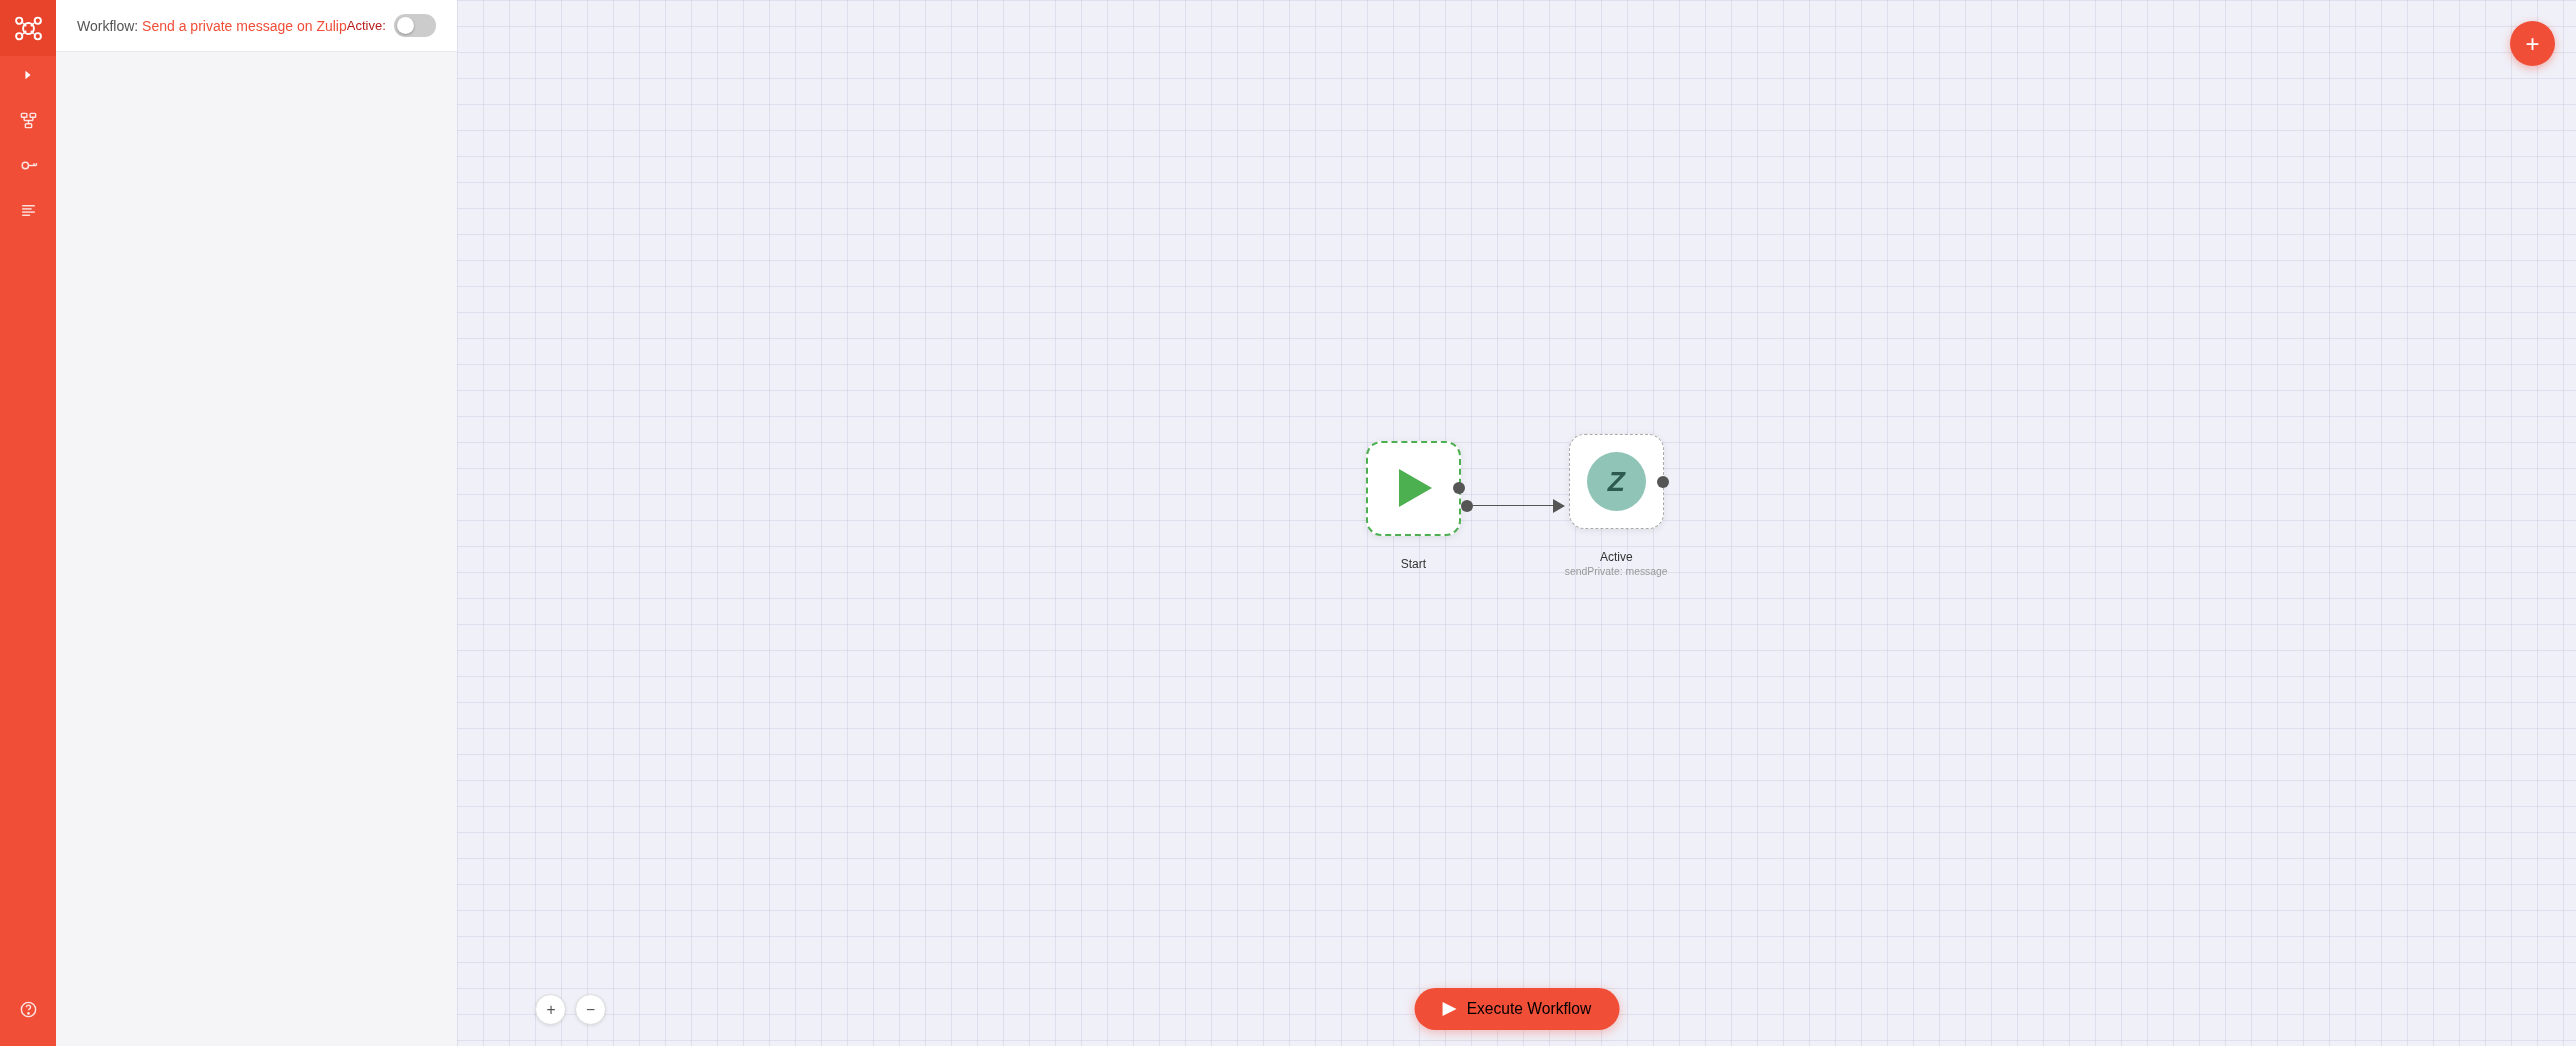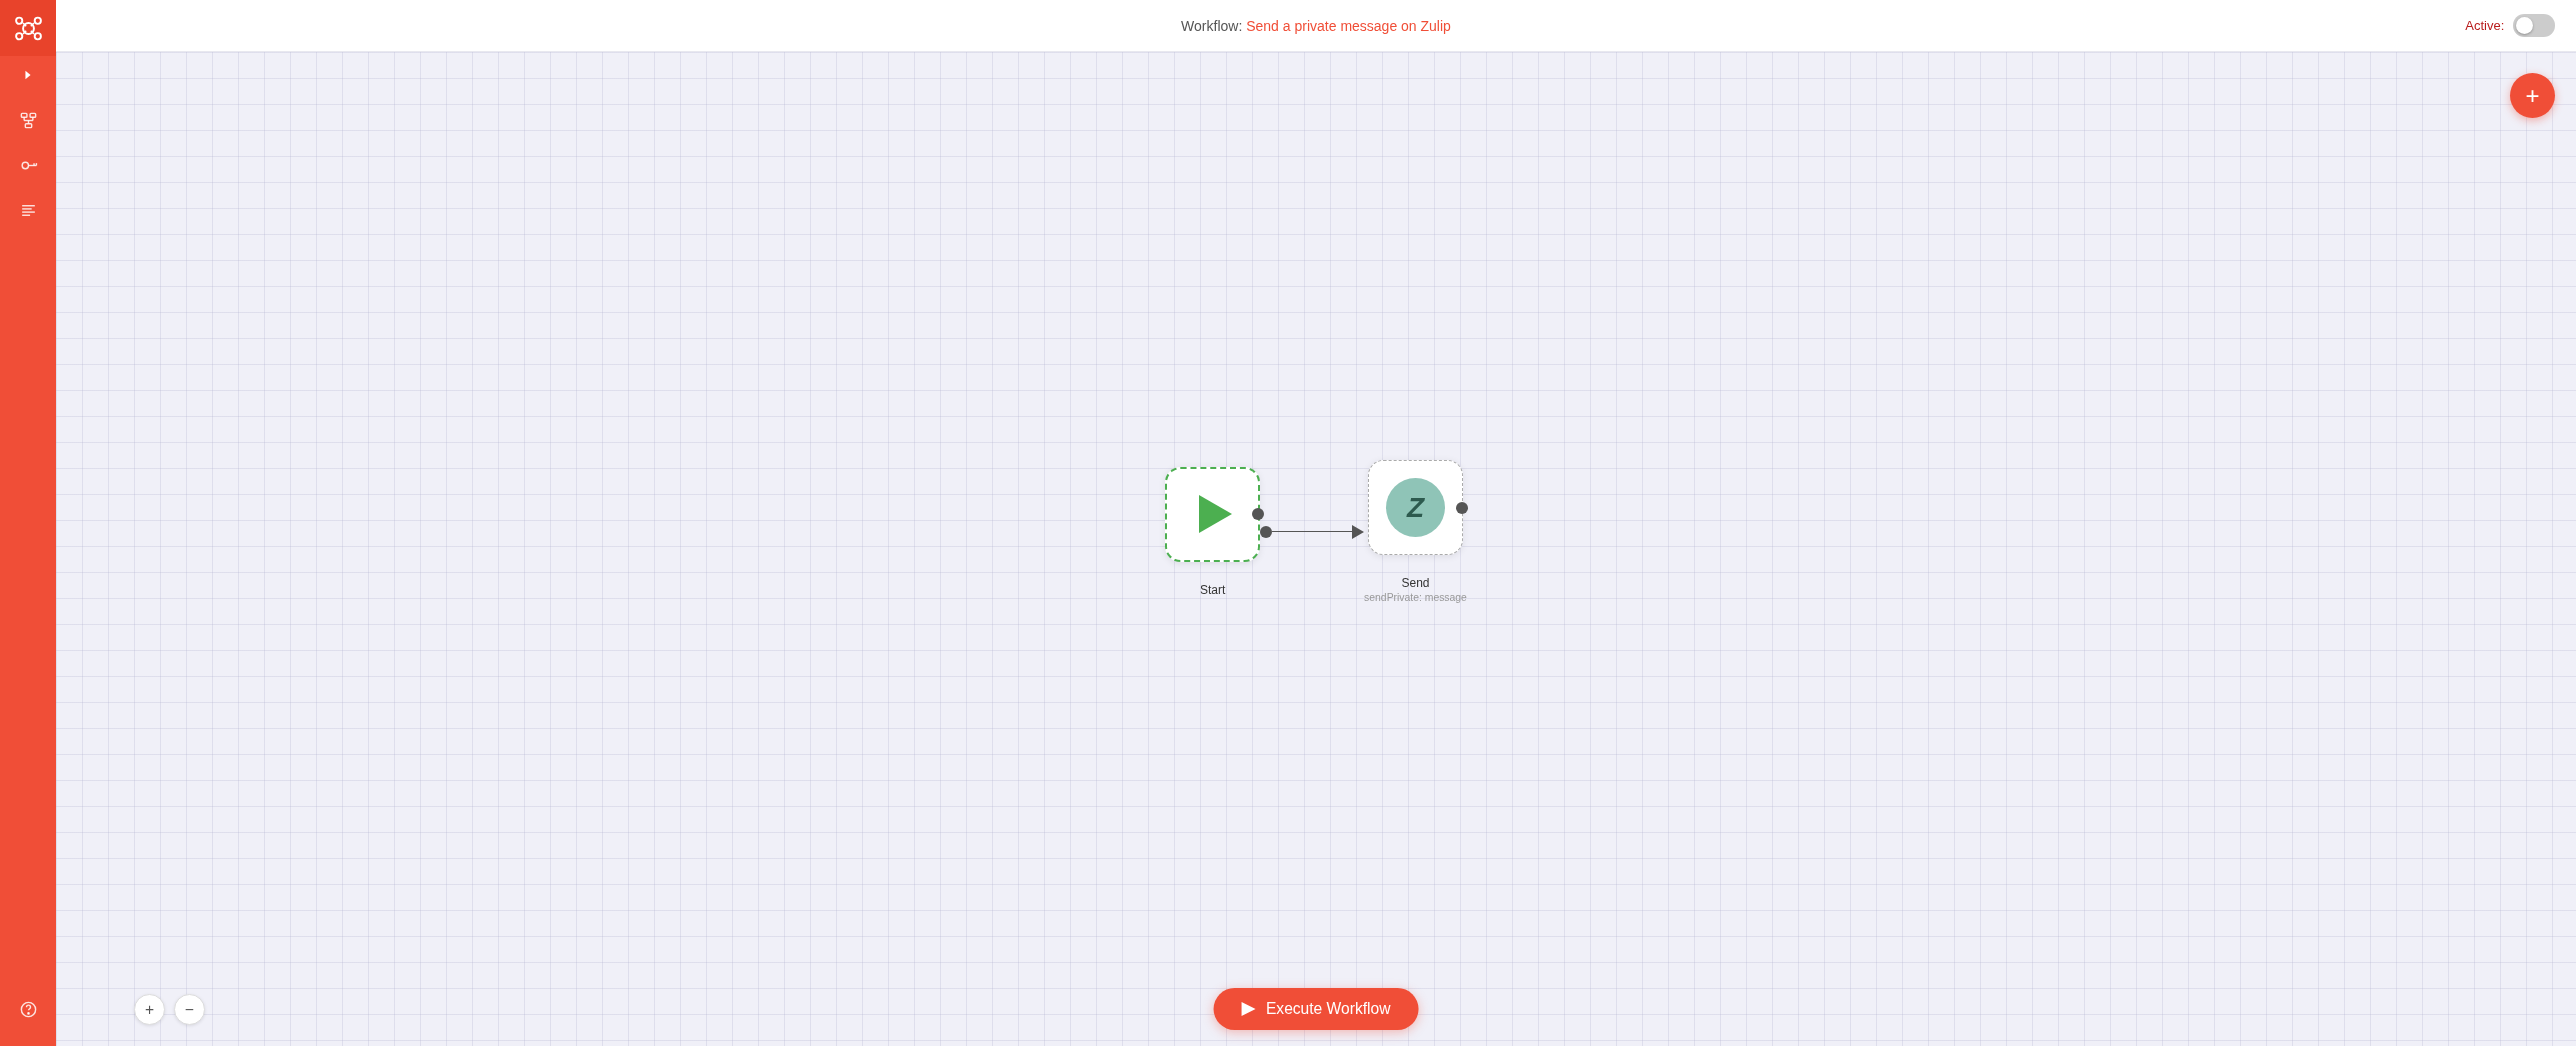--- a/index.html
+++ b/index.html
@@ -46,21 +46,21 @@
       cursor: pointer;
       color: rgba(255,255,255,0.85);
     }
     .sidebar-icon svg { width: 19px; height: 19px; }
     .sidebar-spacer { flex: 1; }
 
     
     .main {
       flex: 1;
       display: flex;
-      flex-direction: column;
+      flex-direction: row;
       overflow: hidden;
     }
 
     
     .header {
       height: 52px;
       background: white;
       border-bottom: 0.9px solid #e8e8ef;
       display: flex;
       align-items: center;
@@ -298,21 +298,21 @@
       box-shadow: 0 0.9px 3.5px rgba(0,0,0,0.1);
     }
 
     
     .execute-btn {
       position: absolute;
       bottom: 15.6px;
       left: 50%;
       transform: translateX(-50%);
       background: #f04e37;
-      color: #ffffff;
+      color: #000000;
       border: none;
       border-radius: 26px;
       padding: 12px 28px;
       font-size: 15.6px;
       font-weight: 500;
       cursor: pointer;
       display: flex;
       align-items: center;
       gap: 10.4px;
       box-shadow: 0 2.6px 10.4px rgba(240,78,55,0.35);
@@ -426,21 +426,21 @@
         </div>
 
         <div class="node">
           <div class="node-box zulip-node">
             <div class="zulip-circle">
               <span class="zulip-letter">Z</span>
             </div>
 
             <div class="node-dot-right"></div>
           </div>
-          <div class="node-label">Send</div>
+          <div class="node-label">Active</div>
           <div class="node-sublabel">sendPrivate: message</div>
         </div>
 
       </div>
     </div>
 
     <button class="fab">+</button>
 
     <div class="zoom-controls">
       <button class="zoom-btn">+</button>

